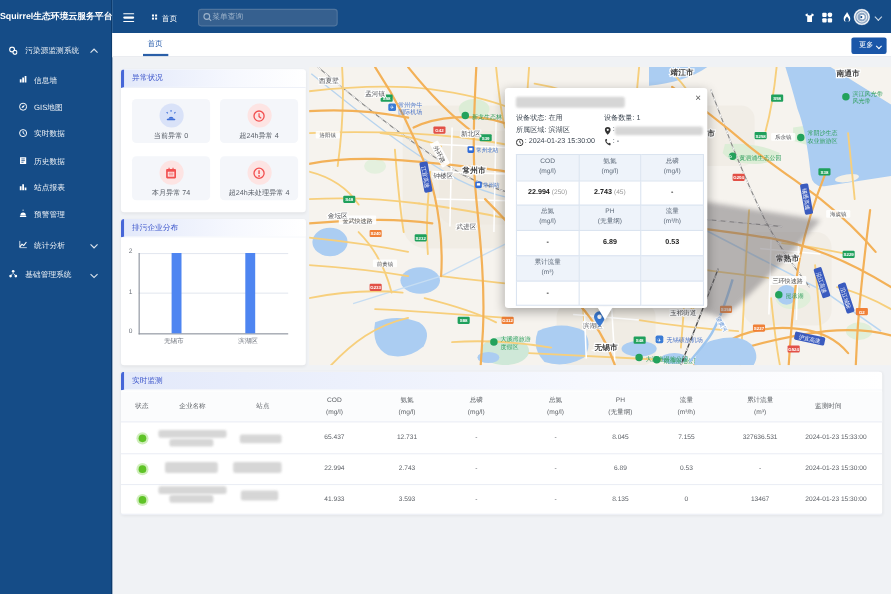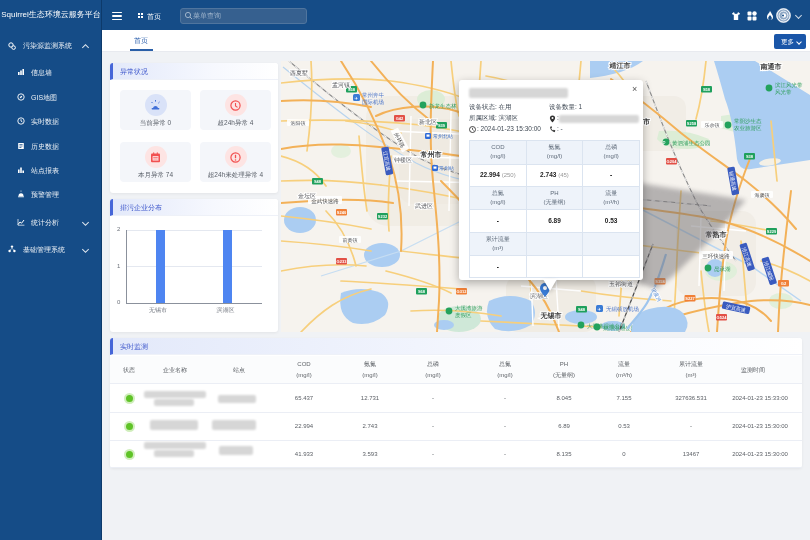--- a/index.html
+++ b/index.html
@@ -1,21 +1,21 @@
 <!DOCTYPE html>
 <html><head>
 <meta charset="utf-8">
 <style>
 *{margin:0;padding:0;box-sizing:border-box;} svg{display:block;}
 html,body{width:810px;height:540px;overflow:hidden;background:#f0f2f5;font-family:"Liberation Sans",sans-serif;}
 .abs{position:absolute;}
 #stage{position:relative;width:810px;height:540px;}
 
 #sidebar{left:0;top:0;width:102px;height:540px;background:#154c87;border-right:1px solid #0d3a6b;}
-#logo{left:0;top:0;width:102px;height:30px;color:#fff;font-size:8px;line-height:30px;text-align:center;white-space:nowrap;}
+#logo{left:0;top:0;width:102px;height:30px;color:#fff;font-size:8px;line-height:30px;text-align:center;white-space:nowrap;font-weight:bold;}
 .mi{position:absolute;color:rgba(255,255,255,.92);font-size:7px;white-space:nowrap;}
 
 #header{left:102px;top:0;width:708px;height:30px;background:#154c87;}
 .hbar{position:absolute;left:0;width:10px;height:1.6px;background:#fff;border-radius:1px;}
 #search{left:78px;top:8px;width:127px;height:16px;background:#36608f;border:1px solid #50759e;border-radius:3px;color:#9db3cb;font-size:7px;line-height:14px;padding-left:12px;}
 .hic{position:absolute;color:#fff;}
 
 #tabbar{left:102px;top:30px;width:708px;height:22px;background:#fff;border-bottom:1px solid #e8eaef;}
 #tab1{position:absolute;left:32px;top:0;height:20px;line-height:21px;color:#2f62ae;font-size:7px;}
 #tabu{position:absolute;left:28px;top:19px;width:23px;height:2px;background:#2a5fa8;}

